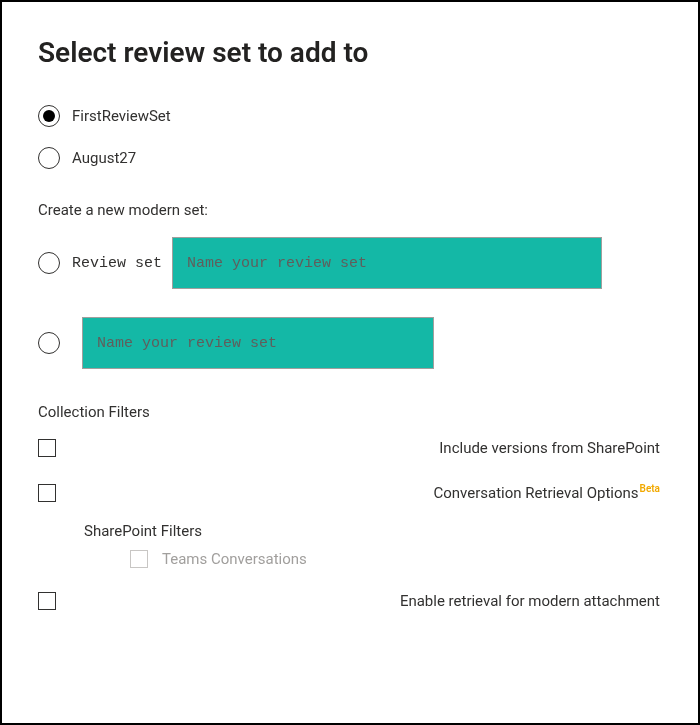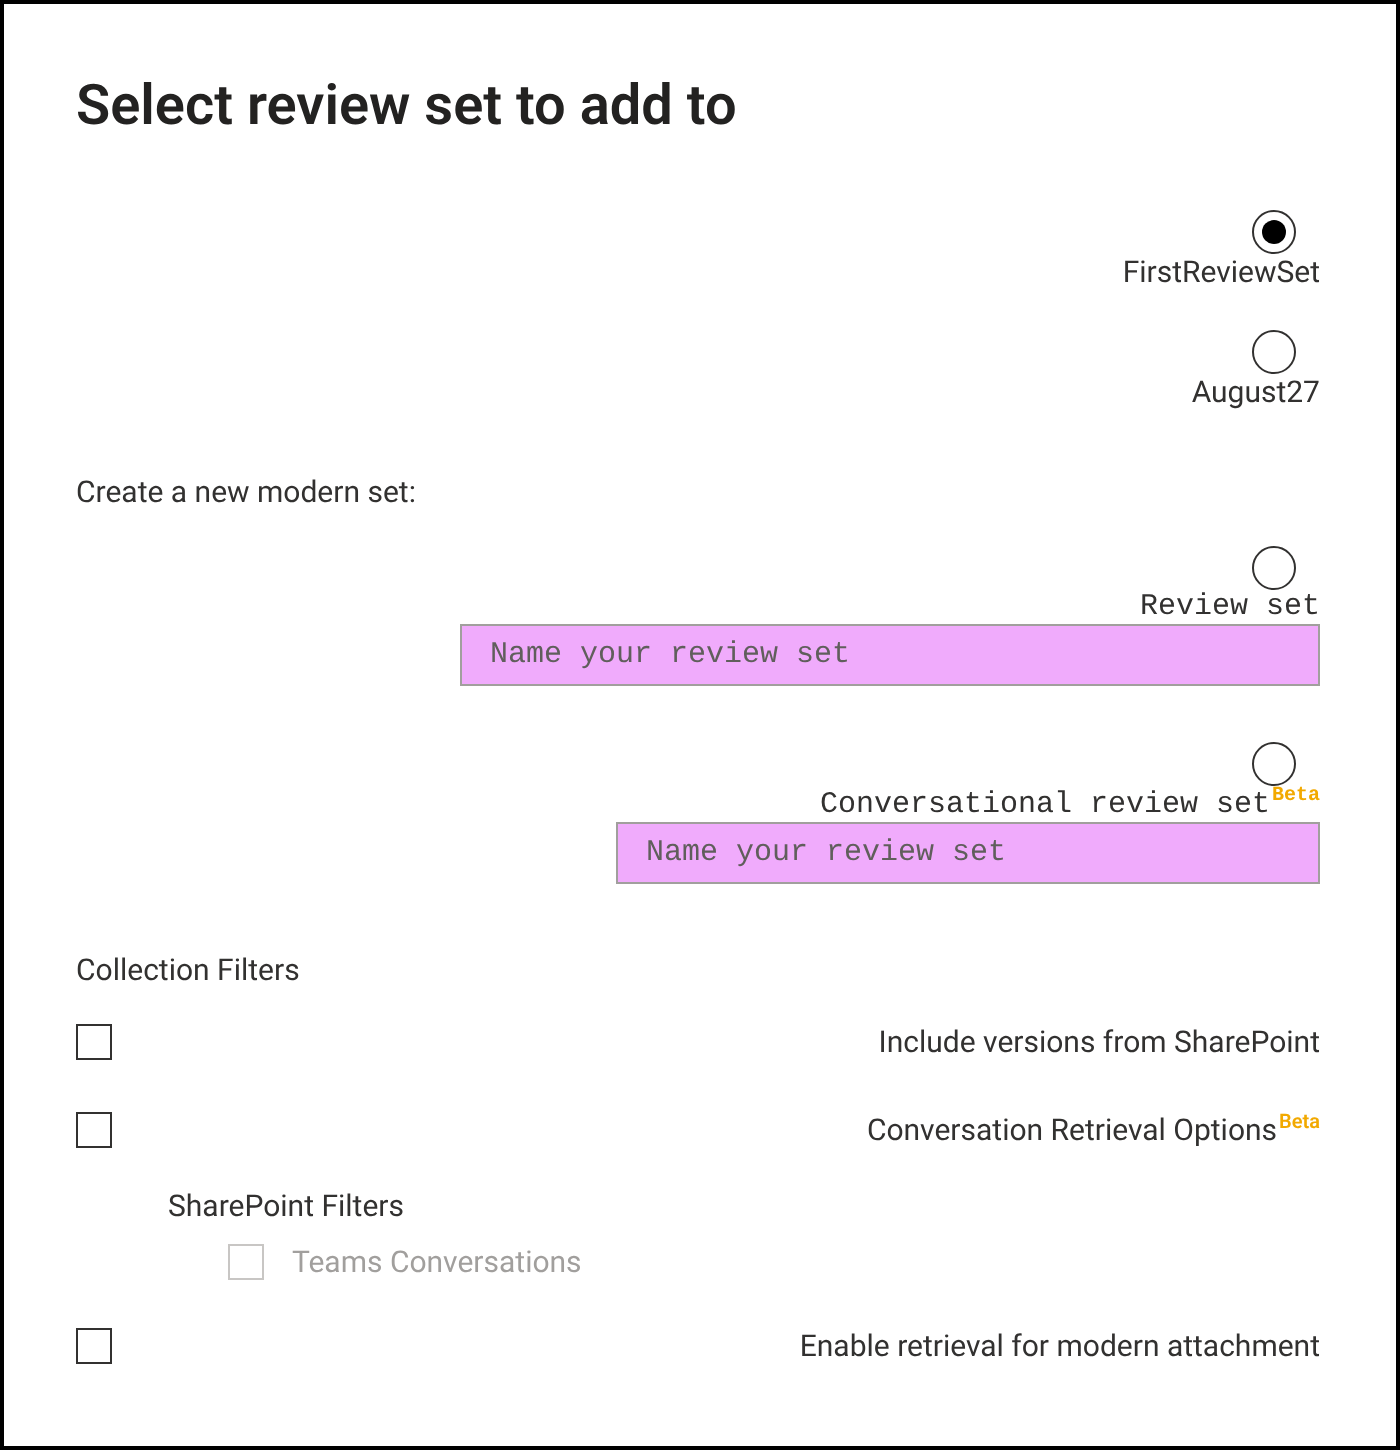--- a/index.html
+++ b/index.html
@@ -22,23 +22,22 @@
     color: #232221;
     margin: 4px 0 36px 0;
   }
   .section-label {
     font-size: 15px;
     color: #323130;
     margin: 0 0 18px 0;
   }
   .option-row {
     display: flex;
-    align-items: flex-end;
+    align-items: center;
     margin-bottom: 20px;
-    flex-direction: column;
   }
   .option-row.with-input { margin-bottom: 28px; font-family: Liberation Mono, monospace; }
   .radio {
     width: 22px;
     height: 22px;
     border: 1.5px solid #323130;
     border-radius: 50%;
     margin-right: 12px;
     flex: none;
     display: inline-flex;
@@ -60,23 +59,23 @@
     color: #323130;
   }
   .beta {
     font-size: 10px;
     color: #f2a900;
     font-weight: 600;
     vertical-align: super;
     margin-left: 1px;
   }
   .text-input {
-    height: 31px;
+    height: 52px;
     border: 1px solid #a19f9d;
-    background: #f0abfc;
+    background: #14b8a6;
     font-size: 15px;
     padding: 0 14px;
     outline: none;
     font-family: inherit;
     color: #323130;
     margin-left: 10px;
     flex: none;
   }
   .text-input::placeholder { color: #605e5c; }
   .input-1 { width: 430px; }
@@ -106,21 +105,21 @@
     margin-bottom: 24px;
   }
   .sub-title {
     font-size: 15px;
     color: #323130;
     margin-bottom: 10px;
   }
   .sub-check-row {
     display: flex;
     align-items: flex-end;
-    margin-left: 30px;
+    margin-left: 46px;
   }
   .disabled-label {
     font-size: 15px;
     color: #a19f9d;
   }
 </style>
 </head>
 <body>
 
 <div class="panel">
@@ -141,23 +140,20 @@
   <p class="section-label">Create a new modern set:</p>
 
   <div class="option-row with-input">
     <span class="radio"></span>
     <span class="opt-label">Review set</span>
     <input class="text-input input-1" type="text" placeholder="Name your review set" style="">
   </div>
 
   <div class="option-row with-input" style="margin-bottom:34px;">
     <span class="radio"></span>
-    <span class="opt-label">
-      <span>Conversational review set</span><span class="beta">Beta</span>
-    </span>
     <input class="text-input input-2" type="text" placeholder="Name your review set" style="">
   </div>
 
   <p class="section-label">Collection Filters</p>
 
   <div class="checkbox-row">
     <span class="checkbox"></span>
     <span class="opt-label">Include versions from SharePoint</span>
   </div>
 

